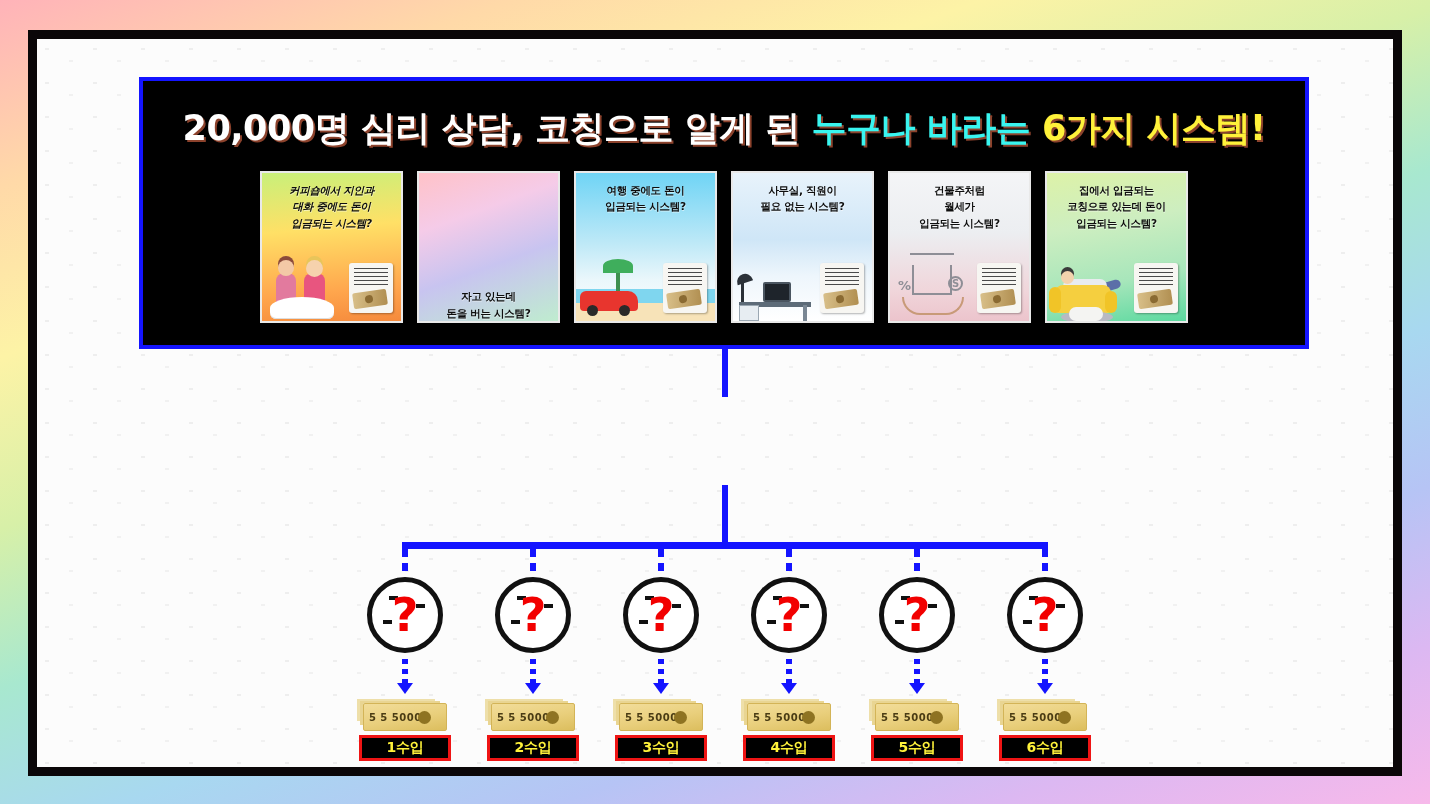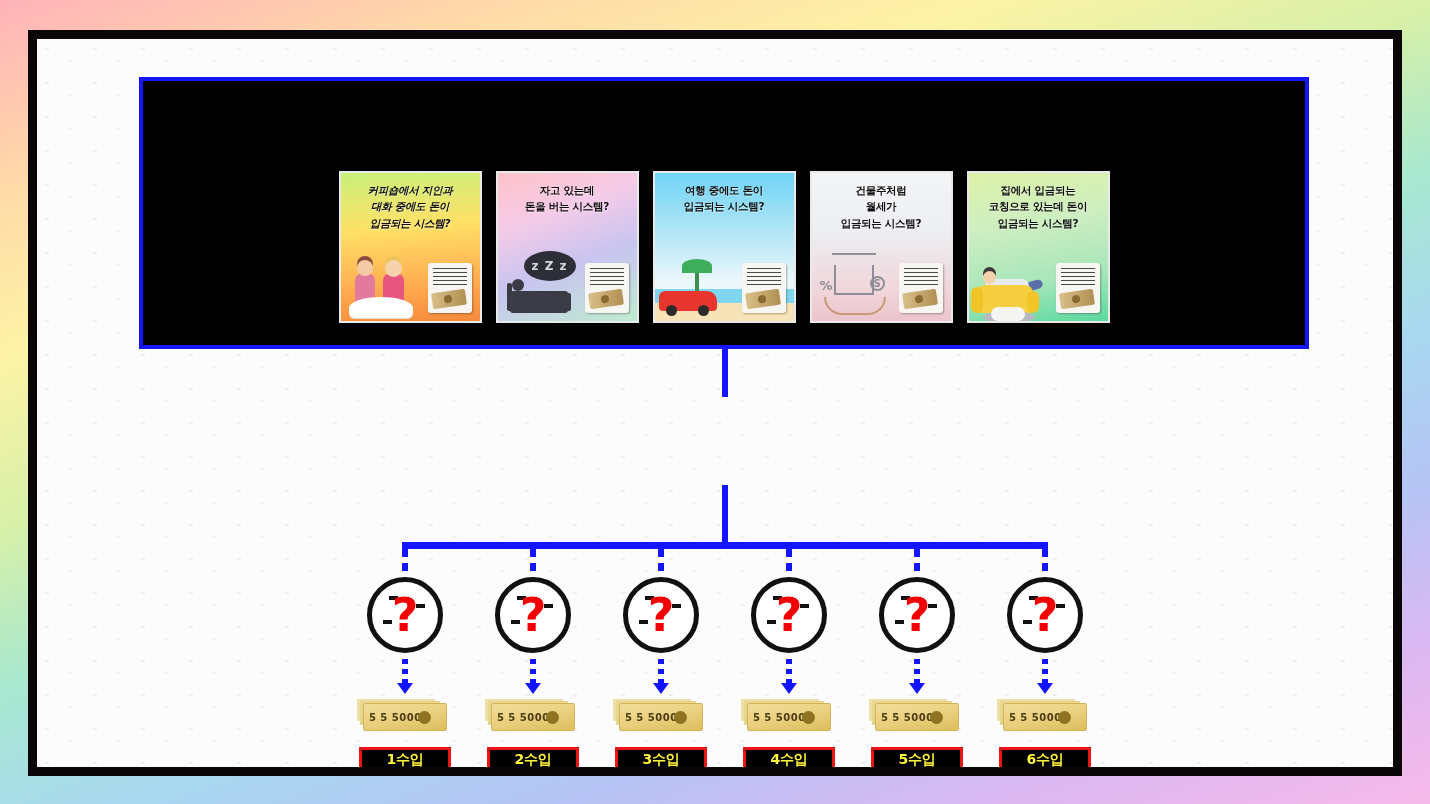--- a/index.html
+++ b/index.html
@@ -290,36 +290,39 @@
     box-shadow: -5px -4px 0 -2px #e9d592, -9px -7px 0 -3px #eedfa9;
   }
   .bill .seal {
     position: absolute; right: 15px; top: 7px;
     width: 13px; height: 13px; border-radius: 50%;
     background: #8e7322;
   }
   .bill .billtxt { position:relative; left:-6px; }
   .inc-label {
     width: 92px; height: 26px;
-    margin: 16px auto;
+    margin: 4px auto;
     background: #000;
     border: 3px solid #ef1414;
     display: flex; align-items: center; justify-content: center;
     color: #fff23a;
     font-size: 14px; font-weight: 900;
     letter-spacing: -0.3px;
   }
 </style>
 </head>
 <body>
 
 <div class="slide-frame">
   <div class="slide-canvas">
 
     <div class="header-panel">
+      <div class="header-title">
+        <span class="t-white">20,000명 심리 상담, 코칭으로 알게 된 </span><span class="t-cyan">누구나 바라는 </span><span class="t-yellow">6가지 시스템!</span>
+      </div>
 
       <div class="card-row">
 
         <div class="card bg-1">
           <div class="card-text">
             <div>커피숍에서 지인과</div>
             <div>대화 중에도 돈이</div>
             <div>입금되는 시스템?</div>
           </div>
           <div class="card-art">
@@ -330,49 +333,58 @@
               <div class="lines"></div>
                 <div class="cash"></div>
             </div>
           </div>
         </div>
 
         <div class="card bg-2">
           <div class="card-text">
             <div>자고 있는데</div>
             <div>돈을 버는 시스템?</div>
-          </div>
-          <div class="card-art">
-            <div class="c2-zzz">z Z z</div>
-            <div class="c2-head"></div>
-            <div class="c2-bed"></div>
-            <div class="art-doc">
-              <div class="lines"></div>
-                <div class="cash"></div>
-            </div>
           </div>
         </div>
 
         <div class="card bg-3">
           <div class="card-text">
             <div>여행 중에도 돈이</div>
             <div>입금되는 시스템?</div>
           </div>
           <div class="card-art">
             <div class="c3-sea"></div>
               <div class="c3-sand"></div>
             <div class="c3-palm"></div>
               <div class="c3-car"></div>
             <div class="art-doc">
               <div class="lines"></div>
                 <div class="cash"></div>
             </div>
           </div>
         </div>
 
+        <div class="card bg-4">
+          <div class="card-text">
+            <div>사무실, 직원이</div>
+            <div>필요 없는 시스템?</div>
+          </div>
+          <div class="card-art">
+            <div class="c4-mon"></div>
+              <div class="c4-lamp"></div>
+            <div class="c4-desk"></div>
+              <div class="c4-leg"></div>
+              <div class="c4-leg2"></div>
+            <div class="c4-drawer"></div>
+            <div class="art-doc">
+              <div class="lines"></div>
+                <div class="cash"></div>
+            </div>
+          </div>
+        </div>
 
         <div class="card bg-5">
           <div class="card-text">
             <div>건물주처럼</div>
             <div>월세가</div>
             <div>입금되는 시스템?</div>
           </div>
           <div class="card-art">
             <div class="c5-house"></div>
               <div class="c5-roof"></div>

